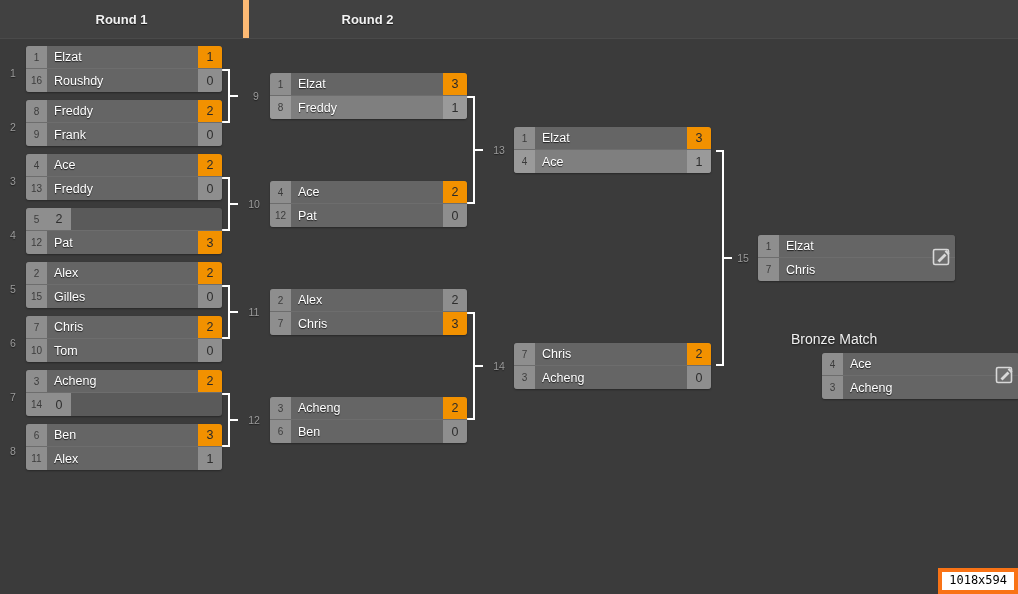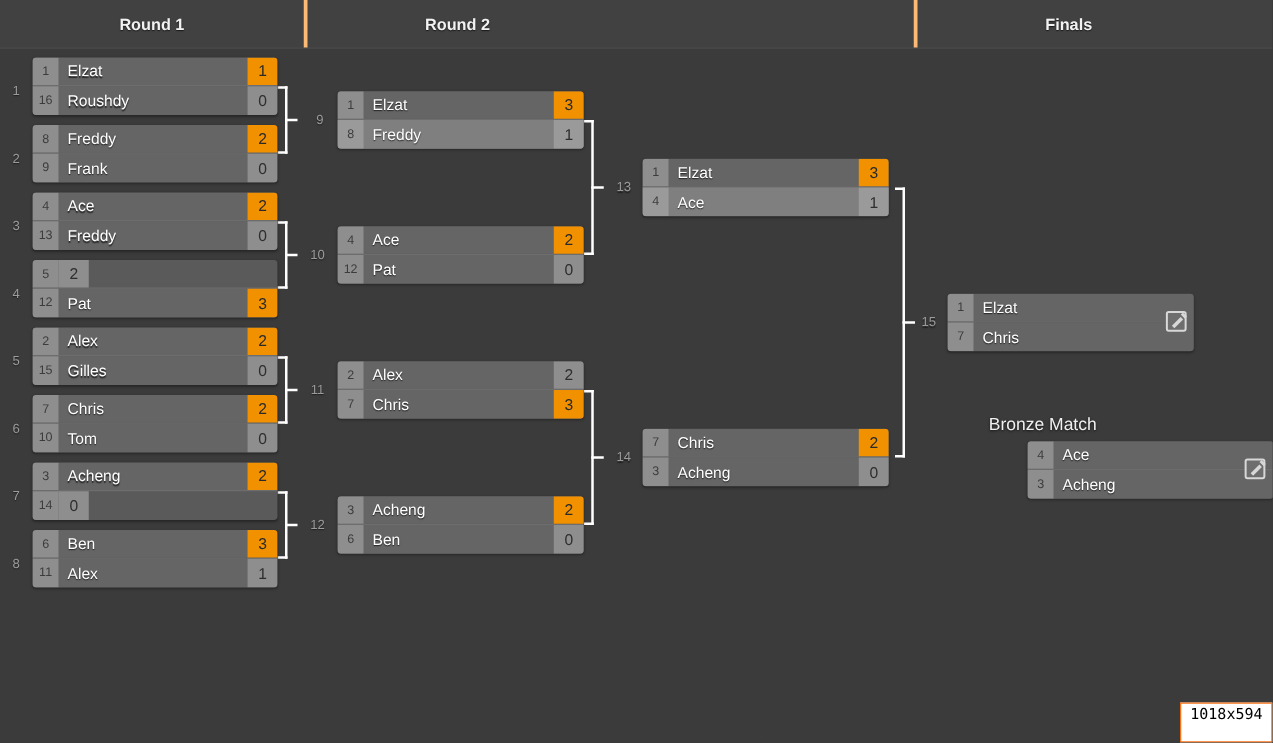--- a/index.html
+++ b/index.html
@@ -19,21 +19,21 @@
     background:#414141;
     border-bottom:1px solid #4a4a4a;
   }
   .round-head{
     position:absolute;top:0;height:38px;
     display:flex;align-items:center;justify-content:center;
     color:#f2f2f2;font-size:13px;font-weight:bold;
     text-shadow:0 1px 1px rgba(0,0,0,.65);
     box-sizing:border-box;
   }
-  .round-head + .round-head{border-left:3px solid #fdba74;}
+  .round-head + .round-head{border-left:6px solid #fdba74;}
   .rh0{left:0;width:243px;}
   .rh1{left:243px;width:243px;border-left:1px solid #4f4f4f;}
   .rh2{left:486px;width:245px;border-left:1px solid #4f4f4f;}
   .rh3{left:731px;width:245px;border-left:1px solid #4f4f4f;}
 
   
   .match{
     position:absolute;
     background:#5a5a5a;
     border-radius:3px;
@@ -110,34 +110,33 @@
     text-shadow:0 1px 2px rgba(0,0,0,.7);
     white-space:nowrap;
   }
 
   
   .size-badge{
     position:absolute;right:0;bottom:0;
     background:#ffffff;color:#000000;
     font-family:"DejaVu Sans Mono", monospace;
     font-size:12px;
-    padding:2px 7px 15px 7px;
-    border:1px solid #f97316;
+    padding:2px 7px 3px 7px;
+    border:4px solid #f97316;
     line-height:1.1;
   }
 </style>
 </head>
 <body>
 
 <div class="bracket-root">
 
   <div class="header-bar">
     <div class="round-head rh0">Round 1</div>
     <div class="round-head rh1">Round 2</div>
-    <div class="round-head rh3">Finals</div>
   </div>
 
   <div class="conn v" style="left:228px;top:69px;height:54px;"></div>
   <div class="conn h" style="left:222px;top:69px;width:8px;"></div>
   <div class="conn h" style="left:222px;top:121px;width:8px;"></div>
   <div class="conn h" style="left:228px;top:95px;width:10px;"></div>
 
   <div class="conn v" style="left:228px;top:177px;height:54px;"></div>
   <div class="conn h" style="left:222px;top:177px;width:8px;"></div>
   <div class="conn h" style="left:222px;top:229px;width:8px;"></div>

